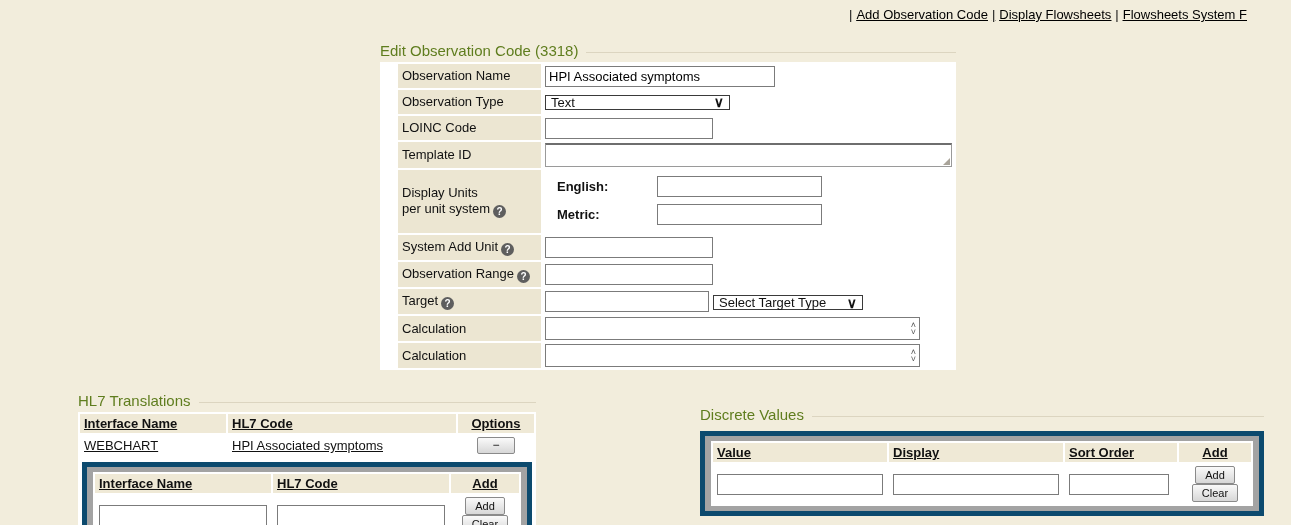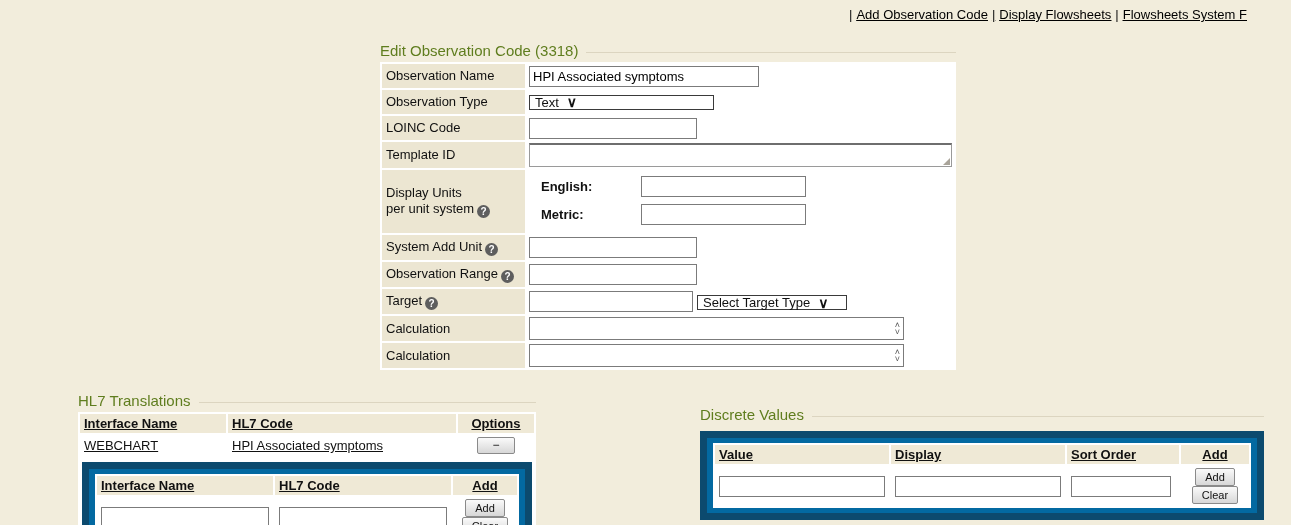--- a/index.html
+++ b/index.html
@@ -15,31 +15,31 @@
   .topnav a { color:#000; text-decoration:underline; cursor:pointer; }
   .topnav .sep { margin:0 4px; }
 
   
   .title-row { display:flex; align-items:center; margin-bottom:3px; }
   .section-title { color:#5F7D1E; font-weight:normal; font-size:15px; white-space:nowrap; }
   .title-rule { flex:1; border-top:1px solid #DCD5C0; margin-left:8px; margin-top:3px; }
 
   
   .main-form { position:absolute; left:380px; top:42px; width:576px; }
-  table.form { border-collapse:separate; border-spacing:2px; background:#fff; width:100%; }
+  table.form { border-collapse:separate; border-spacing:2px; background:#fff; width:100%;padding-left:16px; }
   td.lbl { background:#ECE6D2; width:143px; padding:4px 4px; vertical-align:middle; line-height:16px; }
   td.val { background:#fff; padding:1px 2px; vertical-align:middle; }
 
   input.txt {
     height:21px; border:1px solid #7b7b7b; background:#fff;
     font:13px "Liberation Sans", sans-serif; padding:1px 3px;
   }
 
   .fake-select {
-    display:inline-flex; align-items:center;
+    display:inline-flex; justify-content:space-between; align-items:center;
     border:1px solid #3a3a3a; background:#fff; height:15px; padding:0 5px; cursor:pointer;
   }
   .fake-select .chev { font-weight:bold; font-size:14px; line-height:1; margin-left:8px; }
 
   .textarea {
     position:relative; background:#fff; height:24px; width:100%;
     border:1px solid #9a9a9a; border-top:2px solid #6e6e6e;
   }
   .resize-corner {
     position:absolute; right:1px; bottom:1px; width:0; height:0;
@@ -64,21 +64,21 @@
   .hl7 { position:absolute; left:78px; top:392px; width:458px; }
   .discrete { position:absolute; left:700px; top:406px; width:564px; }
 
   table.list { border-collapse:separate; border-spacing:2px; background:#fff; width:100%; }
   table.list td { padding:2px 4px;text-decoration:underline; }
   td.hdr { background:#EFE9D6; font-weight:bold; }
   td.cell { background:#fff; }
   .center { text-align:center; }
 
   .white-wrap { background:#fff; padding:4px; }
-  .panel { border:7px solid #0c4a6e; background:#0369a1; padding:5px 6px; }
+  .panel { border:5px solid #0c4a6e; background:#a3a3a3; padding:5px 6px; }
 
   .btn {
     background:linear-gradient(#fafafa,#d7d7d7); border:1px solid #8a8a8a;
     border-radius:2px; font:11px "Liberation Sans", sans-serif;
     padding:2px 9px; cursor:pointer; color:#111;
   }
   .btn-minus { padding:1px 14px; font-size:12px; line-height:13px; }
   .btn-pair .btn { margin:0 2px; }
 </style>
 </head>

